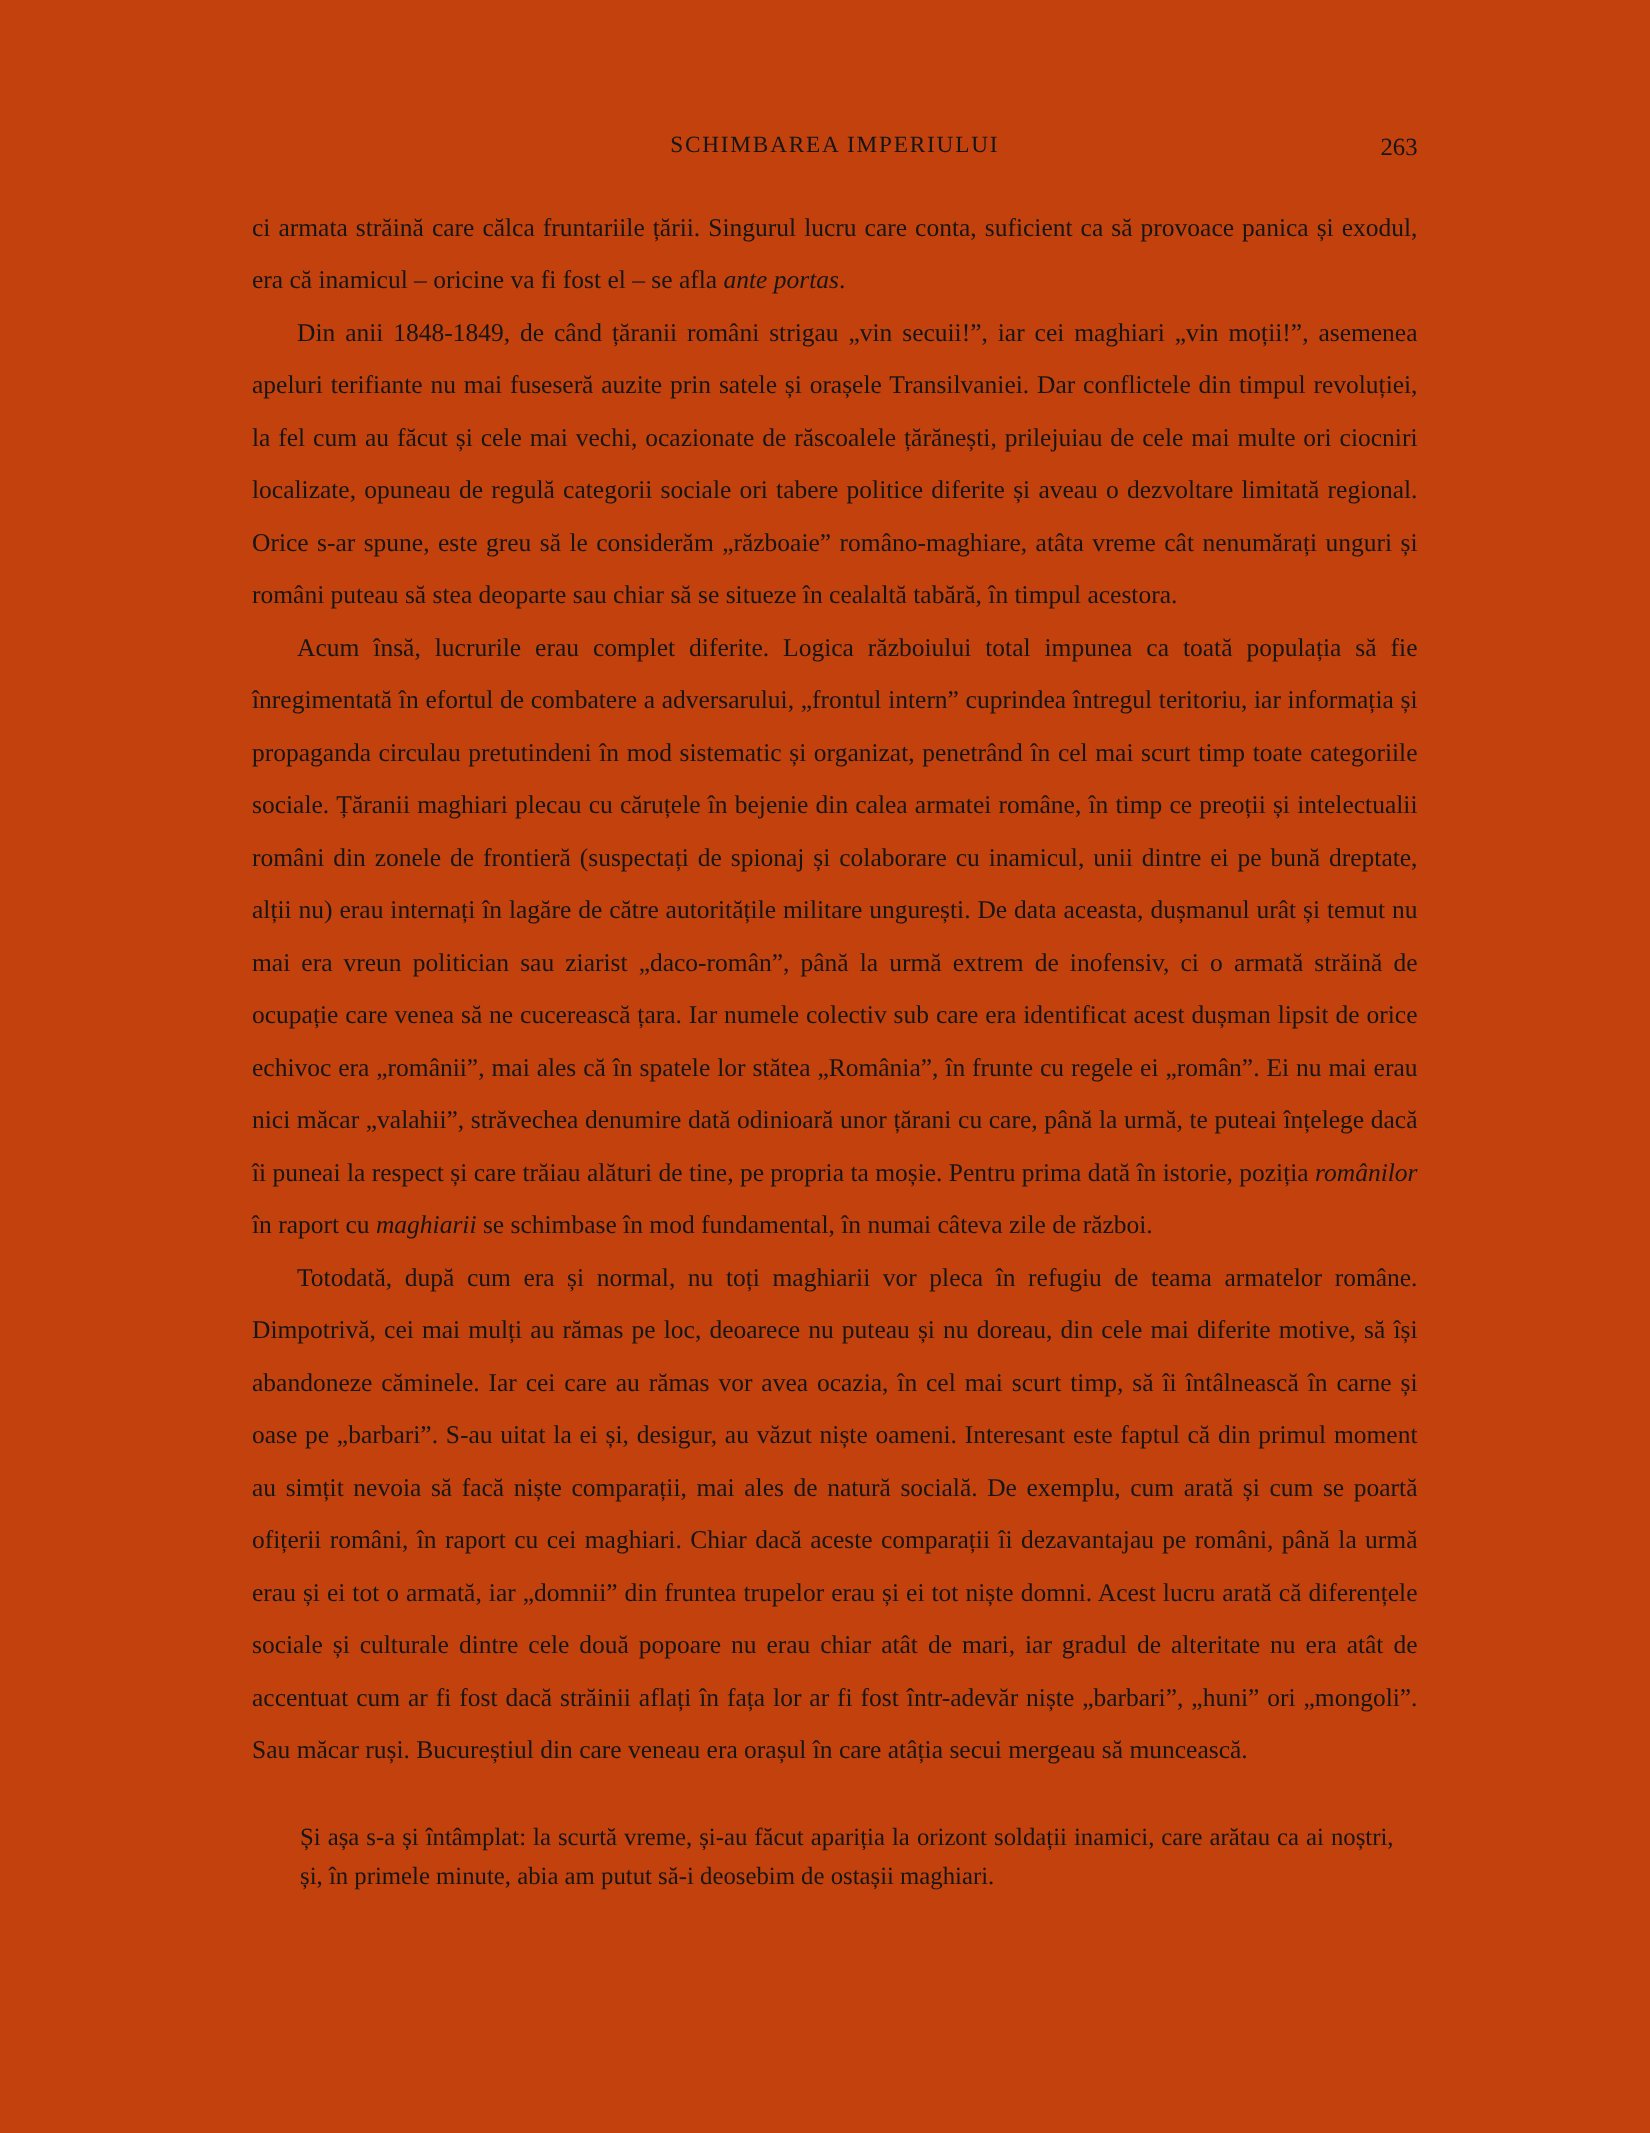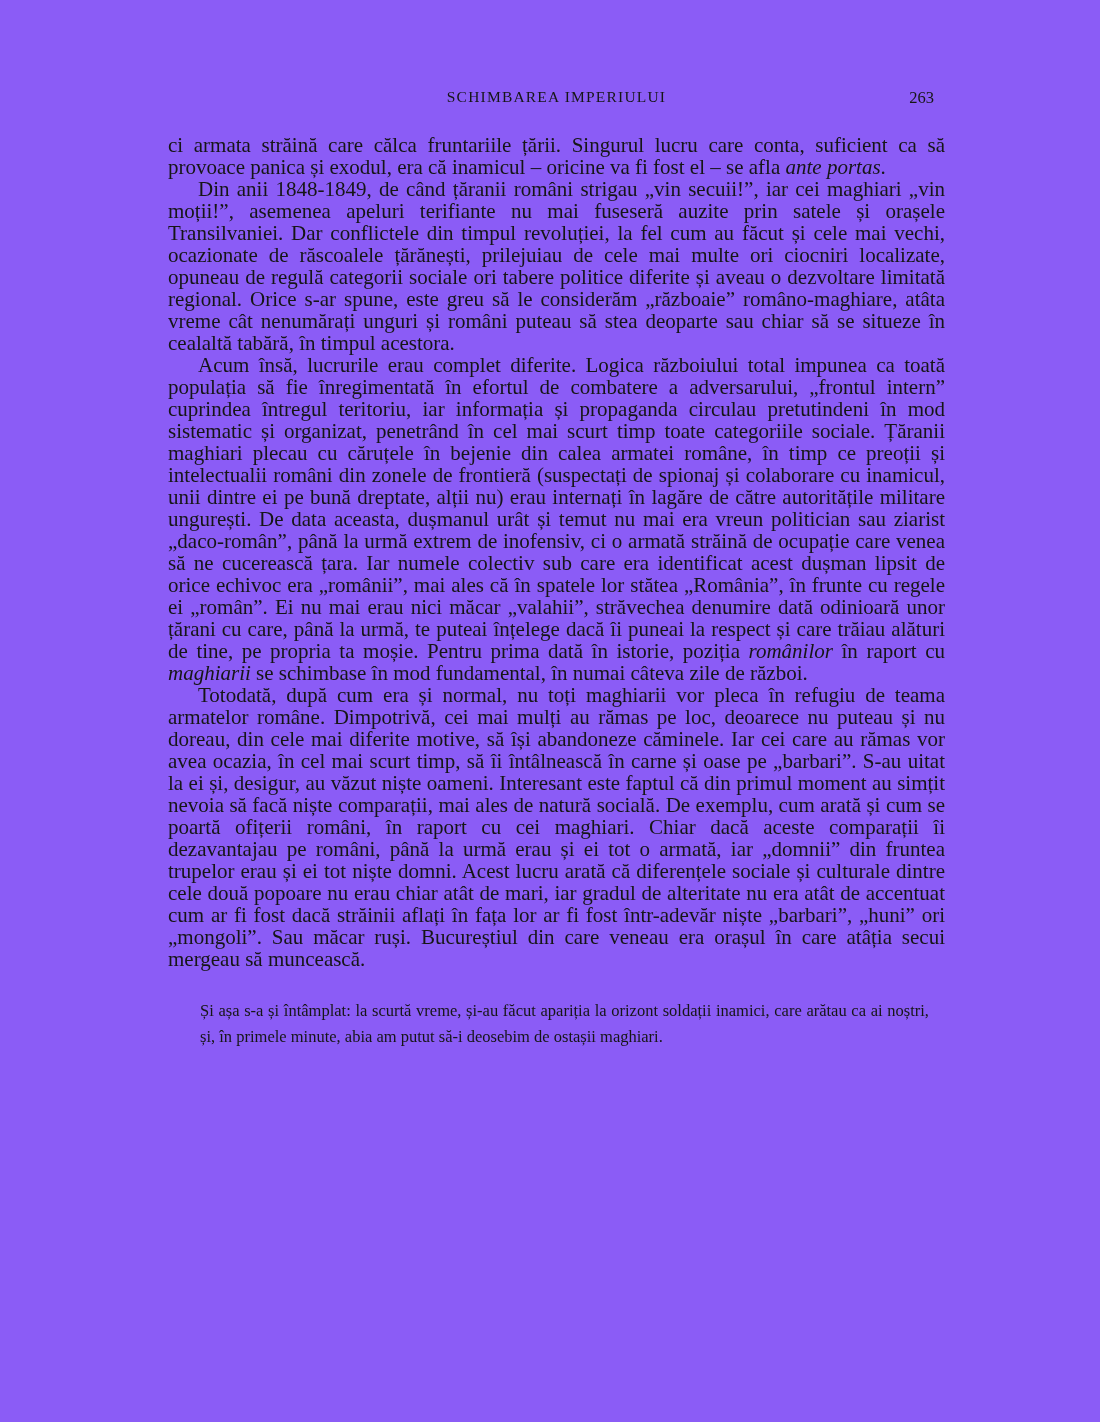--- a/index.html
+++ b/index.html
@@ -5,46 +5,46 @@
   html, body {
     margin: 0;
     padding: 0;
     background: #ffffff;
   }
   .page {
     position: relative;
     width: 1100px;
     height: 1422px;
     box-sizing: border-box;
-    background: #8b5cf6;
+    background: #c2410c;
     color: #161616;
     font-family: "Liberation Serif", "DejaVu Serif", serif;
     padding: 88px 155px 40px 168px;
     overflow: hidden;
   }
   .running-head {
     position: relative;
     height: 22px;
     margin-bottom: 24px;
   }
   .running-title {
     display: block;
     text-align: center;
     font-size: 15.5px;
     letter-spacing: 1.2px;
   }
   .page-num {
     position: absolute;
-    right: 11px;
+    right: 0;
     top: 0;
     font-size: 16.5px;
   }
   .body-text {
-    font-size: 21px;
-    line-height: 22px;
+    font-size: 17px;
+    line-height: 35px;
     text-align: justify;
     hyphens: auto;
     -webkit-hyphens: auto;
   }
   .para {
     margin: 0;
     padding: 0;
   }
   .para.indent {
     text-indent: 30px;

